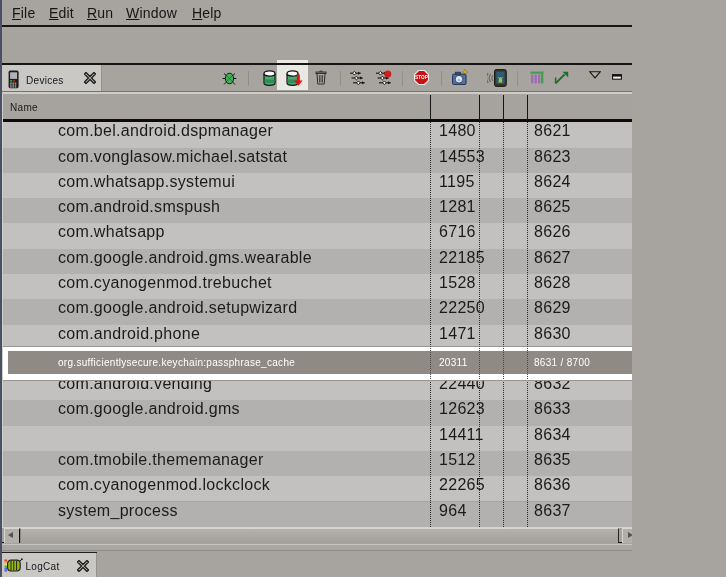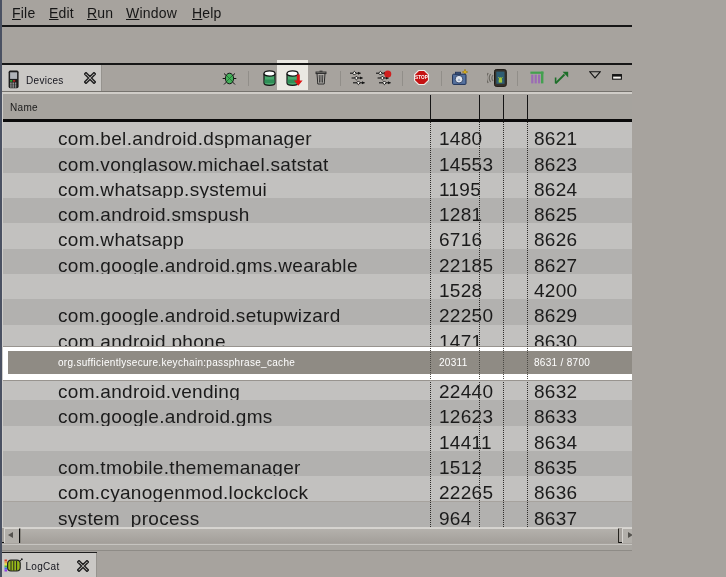--- a/index.html
+++ b/index.html
@@ -5,21 +5,21 @@
 html,body{margin:0;padding:0}
 body{width:726px;height:577px;overflow:hidden;font-family:"Liberation Sans",sans-serif;background:#a7a39e}
 #wrap{position:relative;width:632px;height:577px;overflow:hidden;background:#a7a39e}
 .abs{position:absolute}
 .txt{color:#1b1b1b;font-size:10px;letter-spacing:0.3px;white-space:pre}
 .menu{color:#161616;font-size:14px;letter-spacing:0.2px;line-height:26px}
 .menu u{text-decoration:underline}
 .row{position:absolute;left:2px;width:636px;height:25.3px}
 .rl{background:#c2c1bf}
 .rd{background:#b2b1af}
-.cell{position:absolute;top:6px;font-size:19px;letter-spacing:0.3px;color:#1b1b1b;white-space:pre}
+.cell{position:absolute;top:0;font-size:16px;letter-spacing:0.3px;color:#1b1b1b;white-space:pre}
 .dot{position:absolute;width:0;border-left:1px dotted #2e2c2a}
 .hdrdiv{position:absolute;top:95px;height:26px;width:1.2px;background:#141414}
 .sep{position:absolute;top:70.5px;width:1.2px;height:15px;background:#918e89}
 .sbtn{position:absolute;background:#b2afaa;border-top:1px solid #d8d6d2;border-left:1px solid #d8d6d2;border-right:1.5px solid #0f0f0f;border-bottom:1.7px solid #0f0f0f}
 .tri{position:absolute;width:0;height:0}
 </style>
 </head>
 <body>
 <div id="wrap">
 
@@ -73,22 +73,23 @@
         <span class="cell" style="left:56px">com.whatsapp</span>
         <span class="cell" style="left:437px">6716</span>
         <span class="cell" style="left:532px">8626</span>
       </div>
 <div class="row rd" style="top:248.7px">
         <span class="cell" style="left:56px">com.google.android.gms.wearable</span>
         <span class="cell" style="left:437px">22185</span>
         <span class="cell" style="left:532px">8627</span>
       </div>
 <div class="row rl" style="top:274.0px">
+        <span class="cell" style="left:56px">com.cyanogenmod.trebuchet</span>
         <span class="cell" style="left:437px">1528</span>
-        <span class="cell" style="left:532px">4200</span>
+        <span class="cell" style="left:532px">8628</span>
       </div>
 <div class="row rd" style="top:299.3px">
         <span class="cell" style="left:56px">com.google.android.setupwizard</span>
         <span class="cell" style="left:437px">22250</span>
         <span class="cell" style="left:532px">8629</span>
       </div>
 <div class="row rl" style="top:324.5px">
         <span class="cell" style="left:56px">com.android.phone</span>
         <span class="cell" style="left:437px">1471</span>
         <span class="cell" style="left:532px">8630</span>

